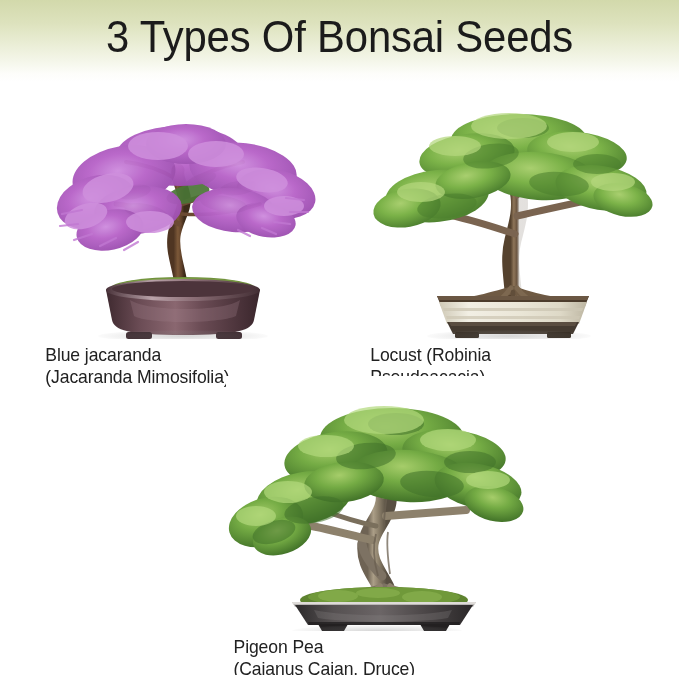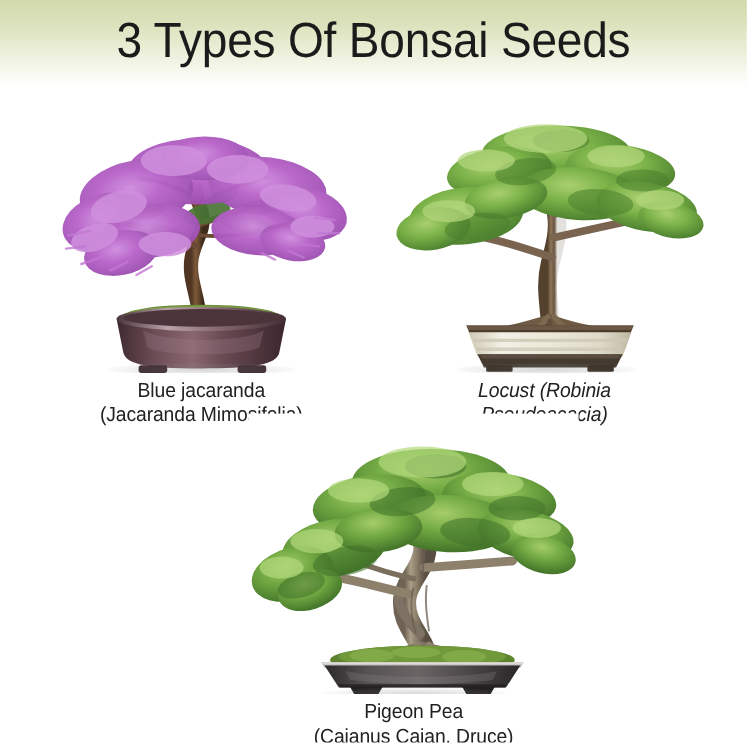--- a/index.html
+++ b/index.html
@@ -45,24 +45,23 @@
   }
 
   
   .row { position: absolute; left: 0; width: 679px; }
   .row-top { top: 84px; height: 300px; }
   .row-bottom { top: 376px; height: 299px; margin-left: 36px; }
 
   .card {
     position: absolute;
     top: 0;
-    text-align: center;
   }
   .card-1 { left: 38px;  width: 290px; }
-  .card-2 { left: 350px; width: 290px; font-style: italic; }
+  .card-2 { left: 363px; width: 290px; }
   .card-3 { left: 190px; width: 300px; }
 
   .photo {
     position: relative;
     width: 100%;
     background: #ffffff;
     overflow: hidden;
   }
   .photo-1, .photo-2 { height: 255px; }
   .photo-3 { height: 255px; }

